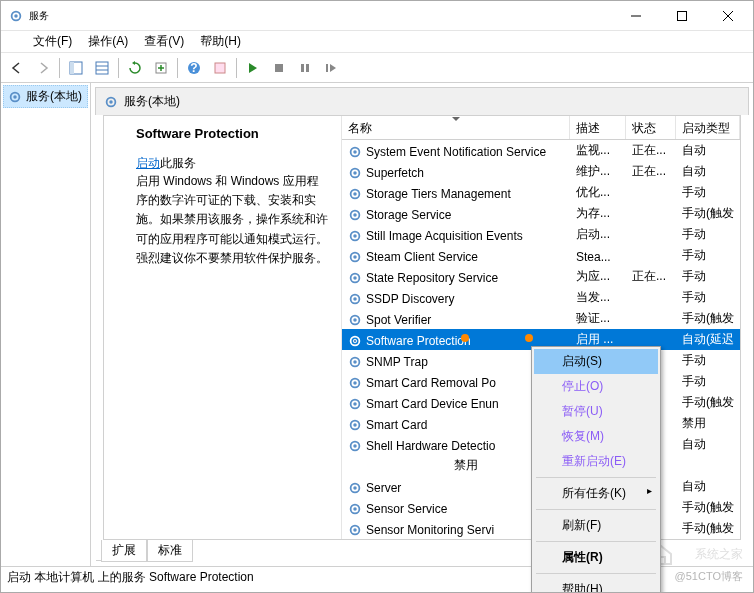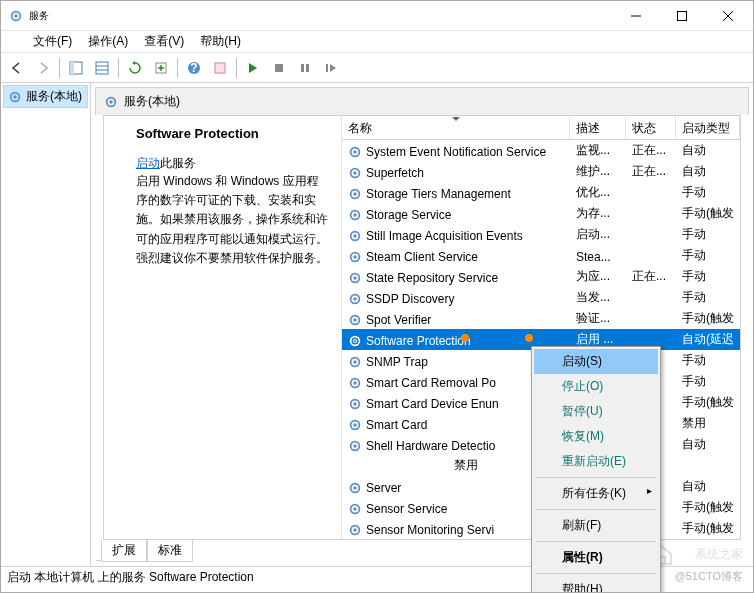--- a/index.html
+++ b/index.html
@@ -51,21 +51,21 @@
     .tabs { height: 22px; display: flex; align-items: flex-end; margin: 0 4px 4px 4px; }
     .tab { padding: 2px 10px; border: 1px solid #d0d0d0; border-top: none; background: #fff; position: relative; }
     .tab:first-child { margin-left: 6px; }
     .tab-sep::before { content: ''; position: absolute; left: -6px; bottom: 0; width: 6px; height: 100%; border-bottom: 1px solid #d0d0d0; }
     
     .statusbar { height: 22px; border-top: 1px solid #d0d0d0; padding: 2px 6px; display: flex; align-items: center; }
     
     .context-menu { position: absolute; background: #f0f0f0; border: 1px solid #a0a0a0; box-shadow: 2px 2px 4px rgba(0,0,0,0.3); padding: 2px; width: 130px; z-index: 100; }
     .ctx-item { padding: 4px 20px 4px 28px; position: relative; }
     .ctx-item.enabled:hover, .ctx-item.highlight { background: #91c9f7; }
-    .ctx-item.disabled { color: #0f766e; }
+    .ctx-item.disabled { color: #8b5cf6; }
     .ctx-item.arrow::after { content: '▸'; position: absolute; right: 6px; top: 4px; font-size: 10px; }
     .ctx-sep { height: 1px; background: #d0d0d0; margin: 3px 2px; }
     
     .gear-icon { width: 14px; height: 14px; flex-shrink: 0; }
     .orange-marker { width: 8px; height: 8px; border-radius: 50%; background: #ff8800; position: absolute; }
     
     .watermark { position: absolute; right: 10px; bottom: 26px; color: rgba(200,200,200,0.6); font-size: 16px; pointer-events: none; display: flex; align-items: center; gap: 20px; }
     .watermark-sub { position: absolute; right: 10px; bottom: 8px; color: rgba(150,150,150,0.7); font-size: 11px; pointer-events: none; }
   </style>
 </head>

